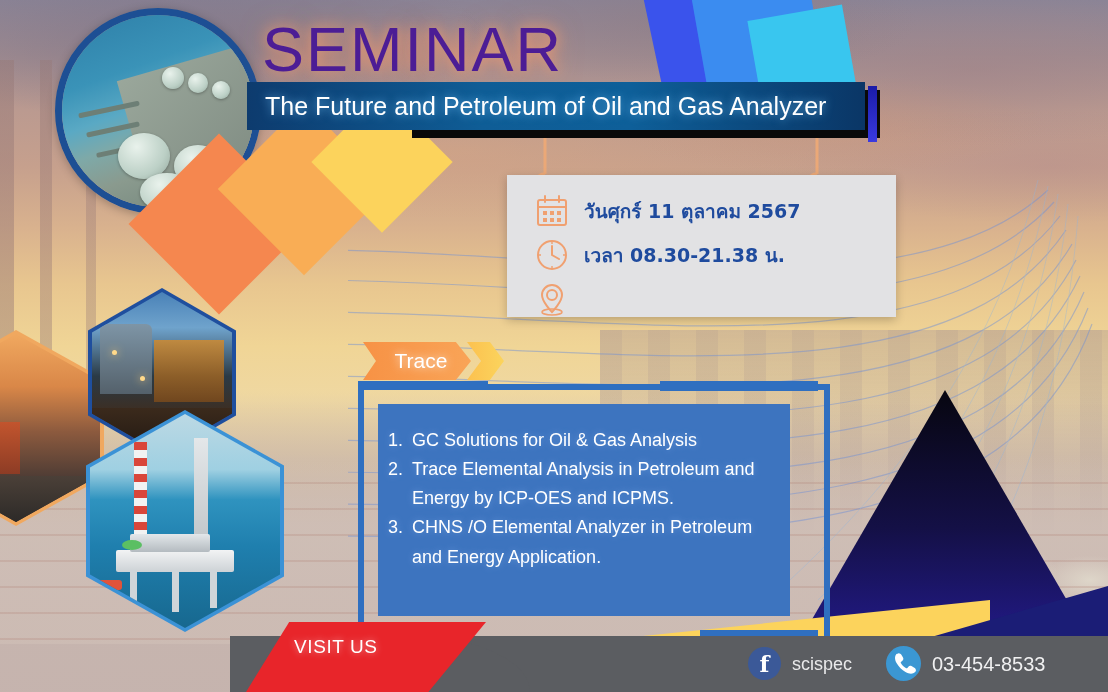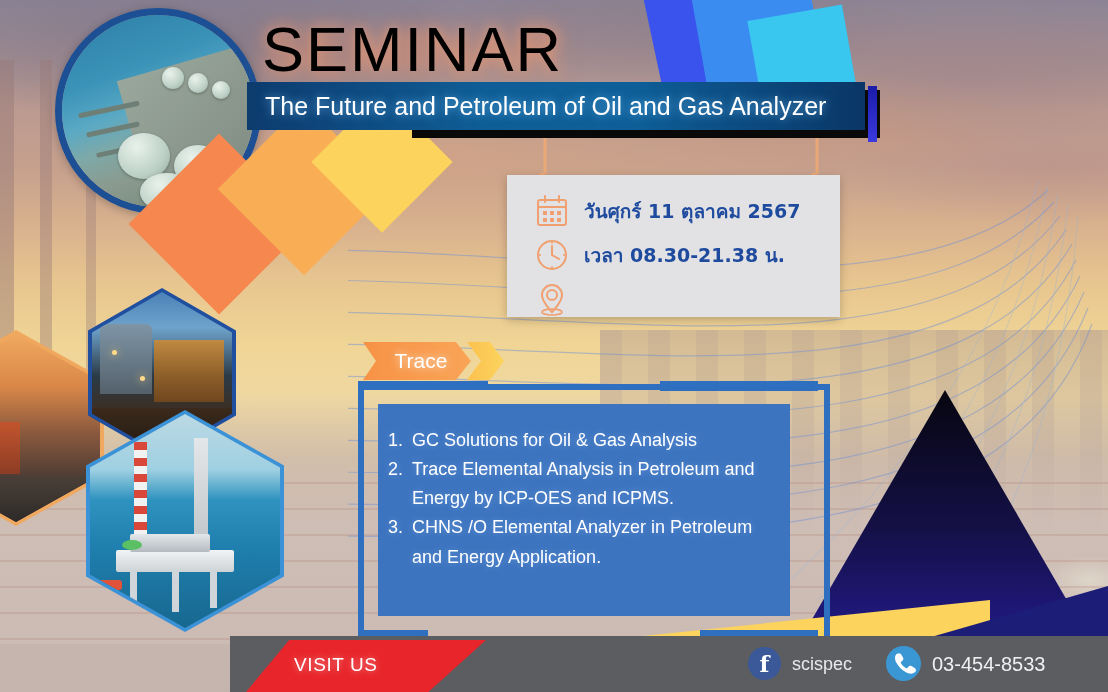--- a/index.html
+++ b/index.html
@@ -120,21 +120,21 @@
   .hex-night{background:linear-gradient(180deg,#4a82b8 0%,#6fa3cc 22%,#2a3a46 52%,#3d2e22 74%,#2a2018 100%);}
   .hex-sunset{background:linear-gradient(180deg,#f0a85f 0%,#d98748 28%,#8c5a3e 52%,#4a3a34 78%,#33302e 100%);}
 
   .rig-leg{position:absolute;background:linear-gradient(180deg,#e4e7e9,#b9bfc3);}
   .rig-leg.red{background:repeating-linear-gradient(180deg,#d9463a 0 8px,#f2f2f2 8px 16px);}
   .rig-deck{position:absolute;background:linear-gradient(180deg,#f2f3f4,#cdd2d6);border-radius:2px;}
 
   
   .seminar{
     position:absolute;left:262px;top:13px;
-    font-size:63px;letter-spacing:2px;color:#000000;font-weight:400;
+    font-size:63px;letter-spacing:2px;color:#4c1d95;font-weight:400;
     text-shadow:0 0 14px rgba(255,160,110,.85),0 0 26px rgba(255,140,90,.5);
   }
   .title-shadow{
     position:absolute;left:412px;top:90px;width:468px;height:48px;background:#090909;
   }
   .title-band{
     position:absolute;left:247px;top:82px;width:618px;height:48px;
     background:linear-gradient(90deg,#0d3b6e 0%,#0f5d96 38%,#0e5f99 62%,#0a3666 100%);
   }
   .title-band span{
@@ -142,21 +142,21 @@
     text-shadow:0 0 10px rgba(120,200,255,.75);white-space:nowrap;
   }
   .title-edge{
     position:absolute;left:868px;top:86px;width:9px;height:56px;
     background:linear-gradient(180deg,#1a1ba8,#3a3ae0);
   }
 
   
   .hook{position:absolute;width:22px;height:60px;}
   .info-card{
-    position:absolute;left:507px;top:175px;width:333px;height:142px;
+    position:absolute;left:507px;top:175px;width:389px;height:142px;
     background:#e2e2e4;box-shadow:0 3px 9px rgba(0,0,0,.22);
   }
   .info-row{display:flex;align-items:center;gap:15px;padding:0 0 0 28px;height:44px;}
   .info-row:first-child{margin-top:14px;}
   .info-ico{width:34px;height:34px;flex:0 0 34px;}
   .info-txt{
     color:#1f4b9e;font-size:19px;font-weight:bold;white-space:nowrap;
     font-family:"DejaVu Sans","Liberation Sans",sans-serif;
   }
 
@@ -191,21 +191,21 @@
   
   .footer{
     position:absolute;left:230px;bottom:0;width:878px;height:56px;
     background:#5b5d61;
   }
   .footer-swoop{
     position:absolute;left:230px;bottom:0;width:300px;height:56px;
     background:#5b5d61;border-top-right-radius:120px 56px;
   }
   .f-red{
-    position:absolute;left:246px;bottom:0;width:240px;height:52px;background:#e8252a;
+    position:absolute;left:246px;bottom:0;width:240px;height:70px;background:#e8252a;
     clip-path:polygon(18% 0,100% 0,76% 100%,0 100%);
   }
   .f-red span{
     position:absolute;left:48px;top:14px;color:#fff;font-size:19px;letter-spacing:.6px;
     text-shadow:0 0 7px rgba(255,255,255,.55);
   }
   .f-white{
     position:absolute;left:400px;bottom:2px;width:300px;height:52px;background:#fff;
     clip-path:polygon(11% 0,100% 0,89% 100%,0 100%);
   }

